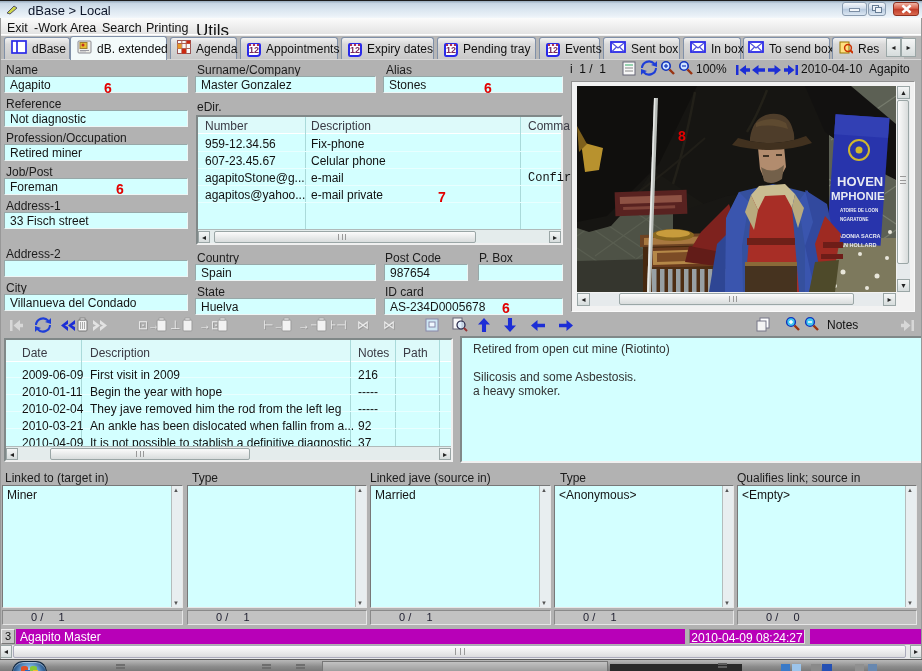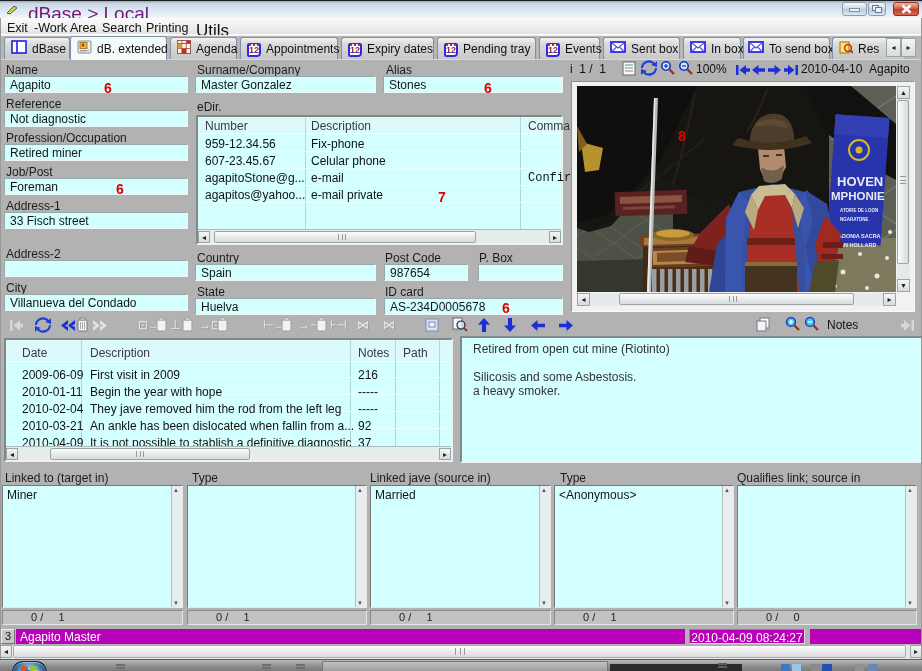--- a/index.html
+++ b/index.html
@@ -28,21 +28,21 @@
 
 <div class="abs" style="left:0;top:18px;width:1px;height:641px;background:#989898;z-index:50;"></div>
 <div class="abs" style="left:921px;top:18px;width:1px;height:641px;background:#989898;z-index:50;"></div>
 
 <div class="abs" style="left:0;top:0;width:922px;height:18px;background:linear-gradient(180deg,#96aabc 0,#c8d7e5 15%,#dae6f0 50%,#e9f0f7 85%,#f2f7fb 100%);border-top:1px solid #1e1e1e;"></div>
 <div class="abs" style="left:6px;top:4px;width:13px;height:11px;">
 <svg width="13" height="11">
       <path d="M1 9 L8 2 L11 4 L4 10 Z" fill="#cfd648" stroke="#556" stroke-width="1"></path>
     </svg>
 </div>
-<div class="abs" style="left:28px;top:3px;font-size:19px;color:#701a75;">dBase &gt; Local</div>
+<div class="abs" style="left:28px;top:3px;font-size:13px;color:#0f172a;">dBase &gt; Local</div>
 
 <div class="abs" style="left:842px;top:2px;width:25px;height:14px;background:linear-gradient(180deg,#f5f8fb,#cfdceb 45%,#b5c8dd 50%,#dce7f2);border:1px solid #8a9cb0;border-radius:3px;"></div>
 <div class="abs" style="left:849px;top:8px;width:11px;height:4px;background:#f2f6fa;border:1px solid #7c8ea4;"></div>
 <div class="abs" style="left:868px;top:2px;width:18px;height:14px;background:linear-gradient(180deg,#f5f8fb,#cfdceb 45%,#b5c8dd 50%,#dce7f2);border:1px solid #8a9cb0;border-radius:3px;"></div>
 <div class="abs" style="left:872px;top:5px;width:7px;height:6px;border:1px solid #667c94;background:#eef3f8;"></div>
 <div class="abs" style="left:875px;top:7px;width:7px;height:6px;border:1px solid #667c94;background:#eef3f8;"></div>
 <div class="abs" style="left:893px;top:2px;width:26px;height:14px;background:linear-gradient(180deg,#f0b5a5 0,#d8604a 45%,#c03a28 50%,#d96a50 100%);border:1px solid #903020;border-radius:3px;"></div>
 <svg class="abs" style="left:901px;top:4px;" width="11" height="10">
     <path d="M1.5 1.5 L9.5 8.5 M9.5 1.5 L1.5 8.5" stroke="#f8f8f8" stroke-width="2.6"></path>
     <path d="M1.5 1.5 L9.5 8.5 M9.5 1.5 L1.5 8.5" stroke="#fff" stroke-width="1.4"></path>
@@ -503,20 +503,21 @@
   </div>
 <div class="listbox" style="left:370px;width:181px;">
     <div style="padding:2px 0 0 4px;">Married</div>
     <div class="vsb"></div>
   </div>
 <div class="listbox" style="left:554px;width:180px;">
     <div style="padding:2px 0 0 4px;">&lt;Anonymous&gt;</div>
     <div class="vsb"></div>
   </div>
 <div class="listbox" style="left:737px;width:180px;">
+    <div style="padding:2px 0 0 4px;">&lt;Empty&gt;</div>
     <div class="vsb"></div>
   </div>
 
 <div class="foot" style="left:2px;width:181px;">0 /&nbsp;&nbsp;&nbsp;&nbsp;&nbsp;1</div>
 <div class="foot" style="left:187px;width:180px;">0 /&nbsp;&nbsp;&nbsp;&nbsp;&nbsp;1</div>
 <div class="foot" style="left:370px;width:181px;">0 /&nbsp;&nbsp;&nbsp;&nbsp;&nbsp;1</div>
 <div class="foot" style="left:554px;width:180px;">0 /&nbsp;&nbsp;&nbsp;&nbsp;&nbsp;1</div>
 <div class="foot" style="left:737px;width:180px;">0 /&nbsp;&nbsp;&nbsp;&nbsp;&nbsp;0</div>
 
 <div class="abs" style="left:0;top:629px;width:922px;height:16px;background:#b2b2b2;"></div>

